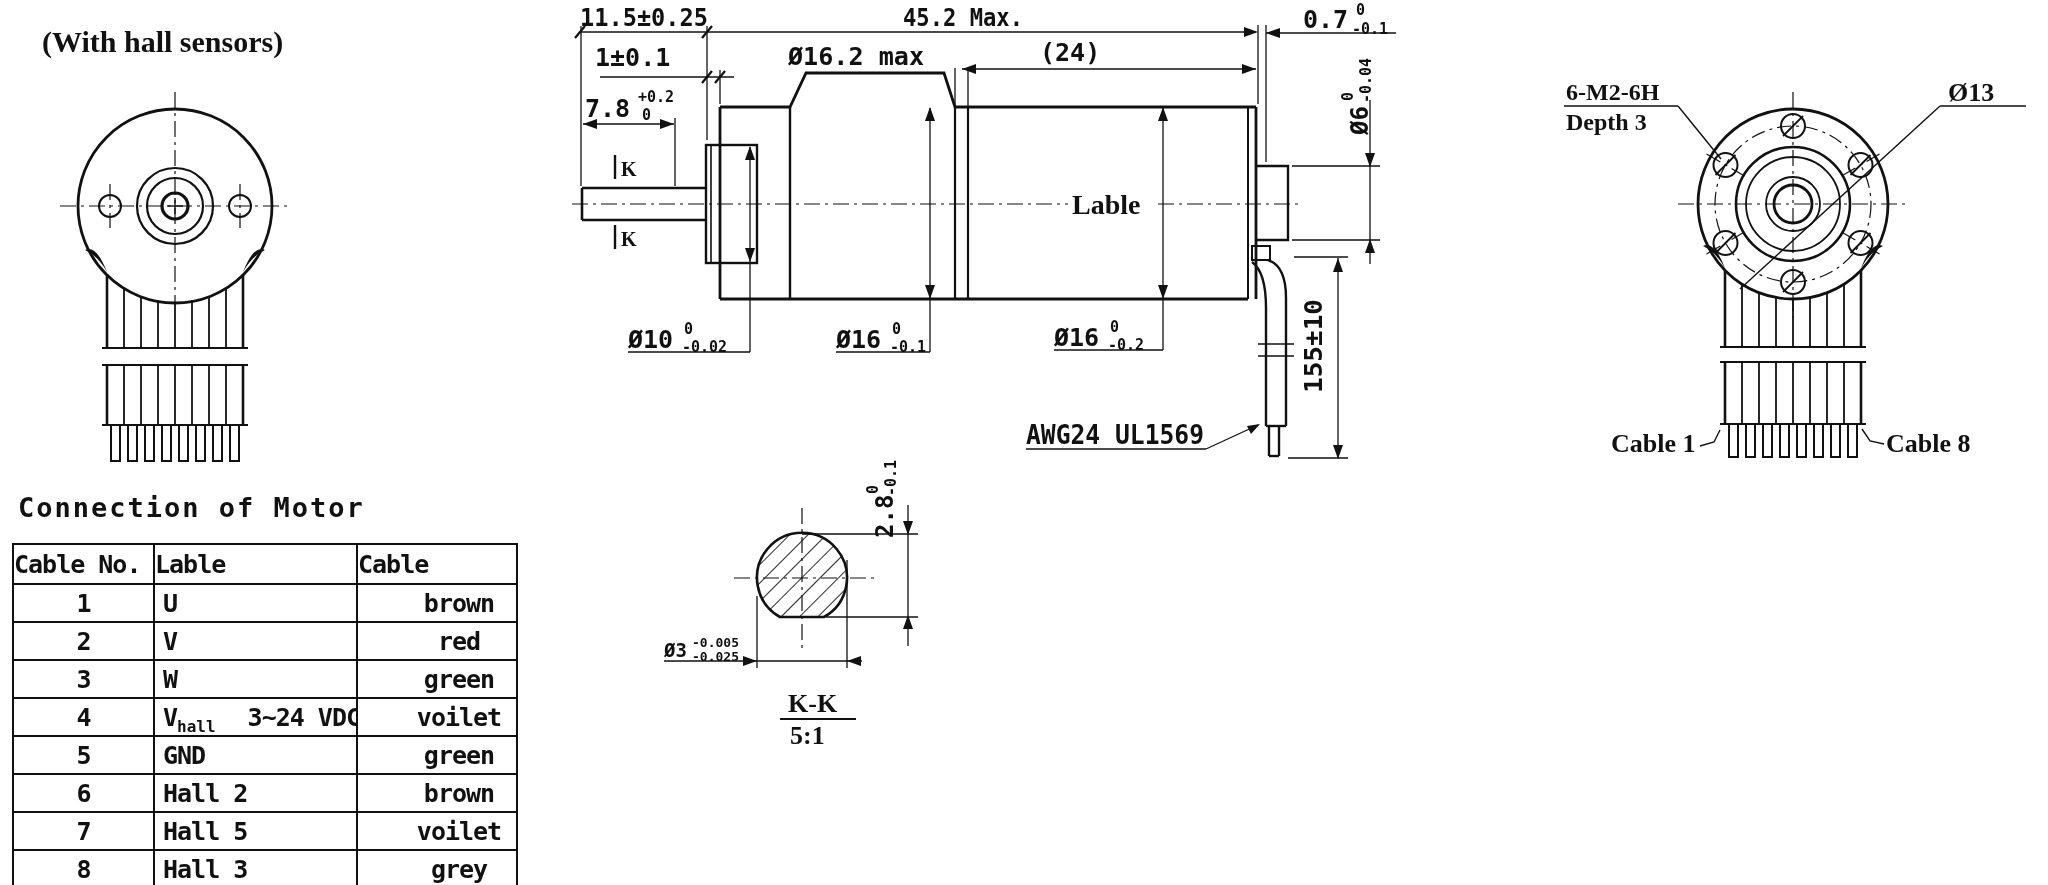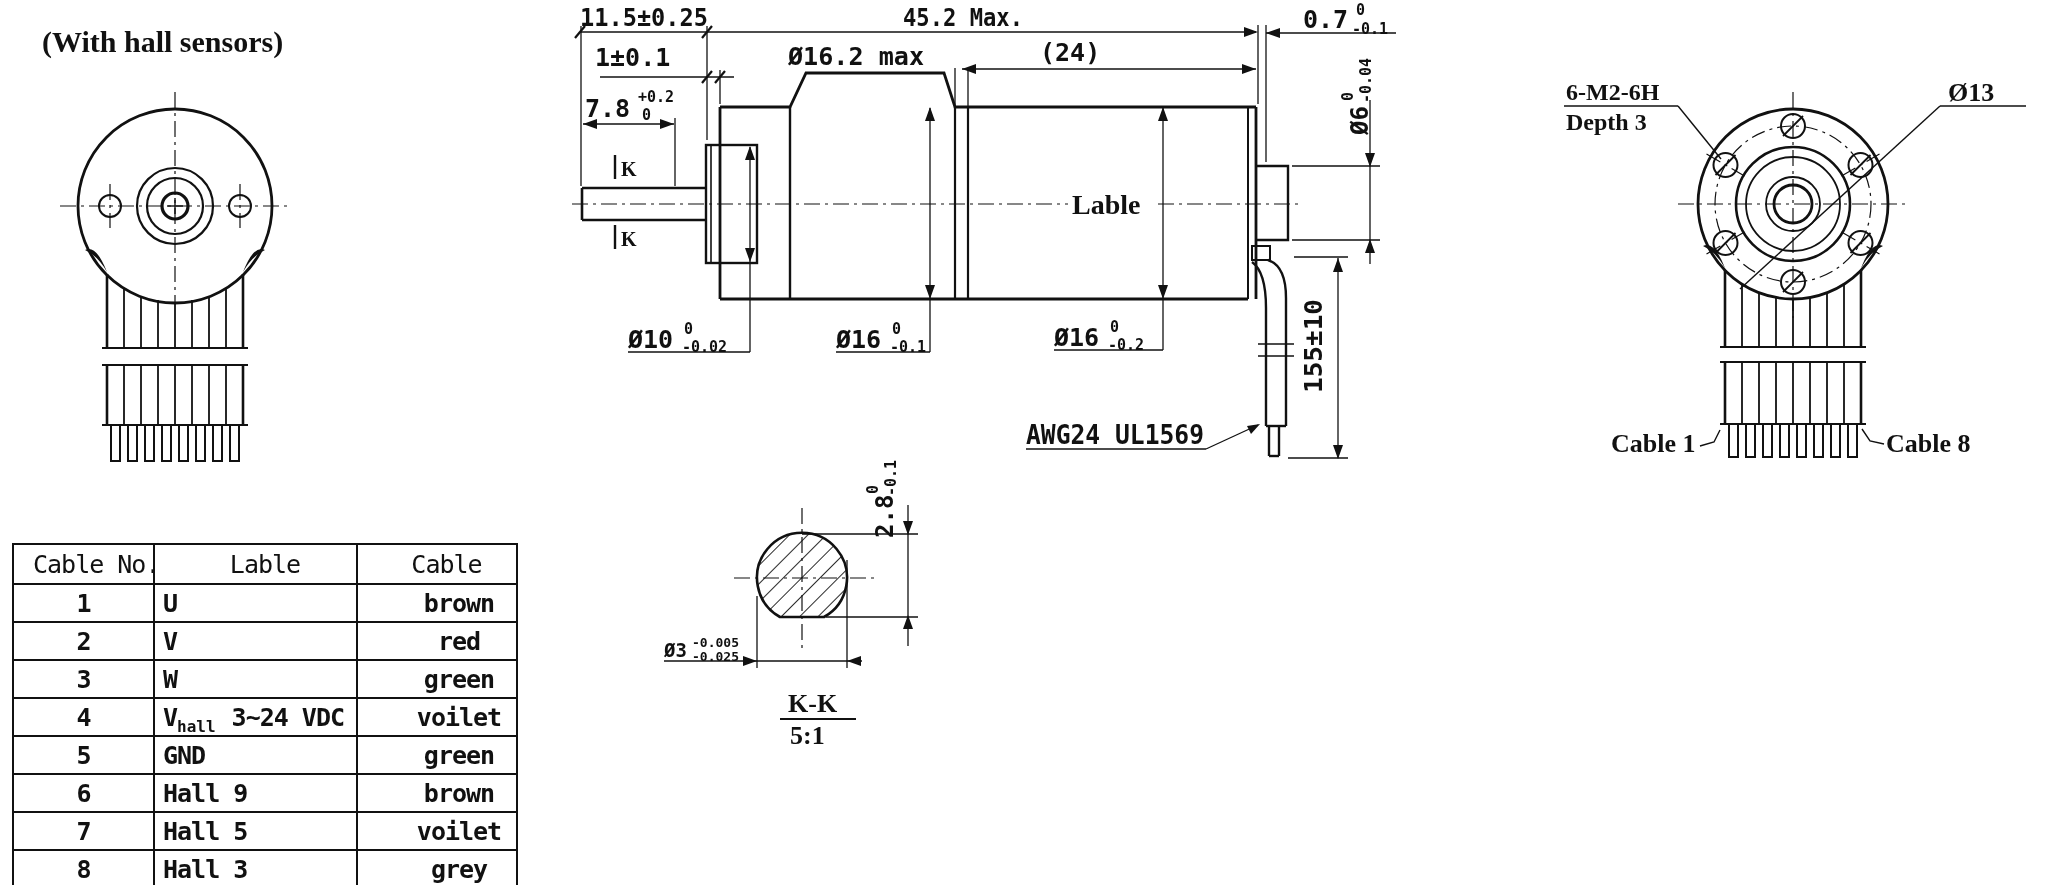--- a/index.html
+++ b/index.html
@@ -12,26 +12,26 @@
   .dimxs{font-family:"DejaVu Sans Mono", monospace;font-weight:bold;font-size:13px;}
   .ser{font-family:"Liberation Serif", serif;font-weight:bold;font-size:26px;}
   .serlg{font-family:"Liberation Serif", serif;font-weight:bold;font-size:30px;}
   .serk{font-family:"Liberation Serif", serif;font-weight:bold;font-size:20px;}
   #conn-title{position:absolute;left:18px;top:492px;font-size:27px;font-weight:bold;
               letter-spacing:2px;white-space:nowrap;}
   #conn-table{position:absolute;left:12px;top:543px;width:504px;border-collapse:collapse;
               table-layout:fixed;font-size:25px;font-weight:bold;letter-spacing:-1px;}
   #conn-table td,#conn-table th{border:2px solid #111;padding:0;height:36px;overflow:hidden;
               white-space:nowrap;}
-  #conn-table th{height:38px;text-align:center;font-weight:normal;padding-left:19px;}
+  #conn-table th{height:38px;text-align:left;font-weight:bold;}
   .cell-no{text-align:center;}
   .cell-signal{text-align:left;padding-left:8px !important;}
   .cell-color{text-align:center;padding-left:44px !important;}
   .subhall{font-size:16px;position:relative;top:6px;letter-spacing:0;}
-  .sigrest{margin-left:16px;}
+  .sigrest{margin-left:32px;}
 </style>
 </head>
 <body>
 
 <div id="stage">
 
 <svg width="2048" height="885" viewBox="0 0 2048 885">
   <defs>
     <pattern id="hatch" width="13" height="13" patternUnits="userSpaceOnUse" patternTransform="rotate(45)">
       <line x1="0" y1="0" x2="0" y2="13" stroke="#111" stroke-width="1.8"></line>
@@ -339,20 +339,21 @@
       </g>
     </g>
   </g>
   <text class="ser" style="font-size:24px" x="1566" y="100">6-M2-6H</text>
   <text class="ser" style="font-size:24px" x="1566" y="130">Depth 3</text>
   <text class="ser" x="1948" y="101">Ø13</text>
   <text class="ser" x="1611" y="452">Cable 1</text>
   <text class="ser" x="1886" y="452">Cable 8</text>
 </svg>
 
+<div id="conn-title">Connection of Motor</div>
 <table id="conn-table">
   <colgroup>
         <col style="width:141px">
         <col style="width:203px">
         <col style="width:160px">
       </colgroup>
   <tbody>
         <tr>
     <th>Cable No.</th>
     <th>Lable</th>
@@ -380,21 +381,21 @@
     </td>
     <td class="cell-color">voilet</td>
   </tr>
   <tr>
     <td class="cell-no">5</td>
     <td class="cell-signal">GND</td>
     <td class="cell-color">green</td>
   </tr>
   <tr>
     <td class="cell-no">6</td>
-    <td class="cell-signal">Hall 9</td>
+    <td class="cell-signal">Hall 2</td>
     <td class="cell-color">brown</td>
   </tr>
   <tr>
     <td class="cell-no">7</td>
     <td class="cell-signal">Hall 5</td>
     <td class="cell-color">voilet</td>
   </tr>
   <tr>
     <td class="cell-no">8</td>
     <td class="cell-signal">Hall 3</td>

